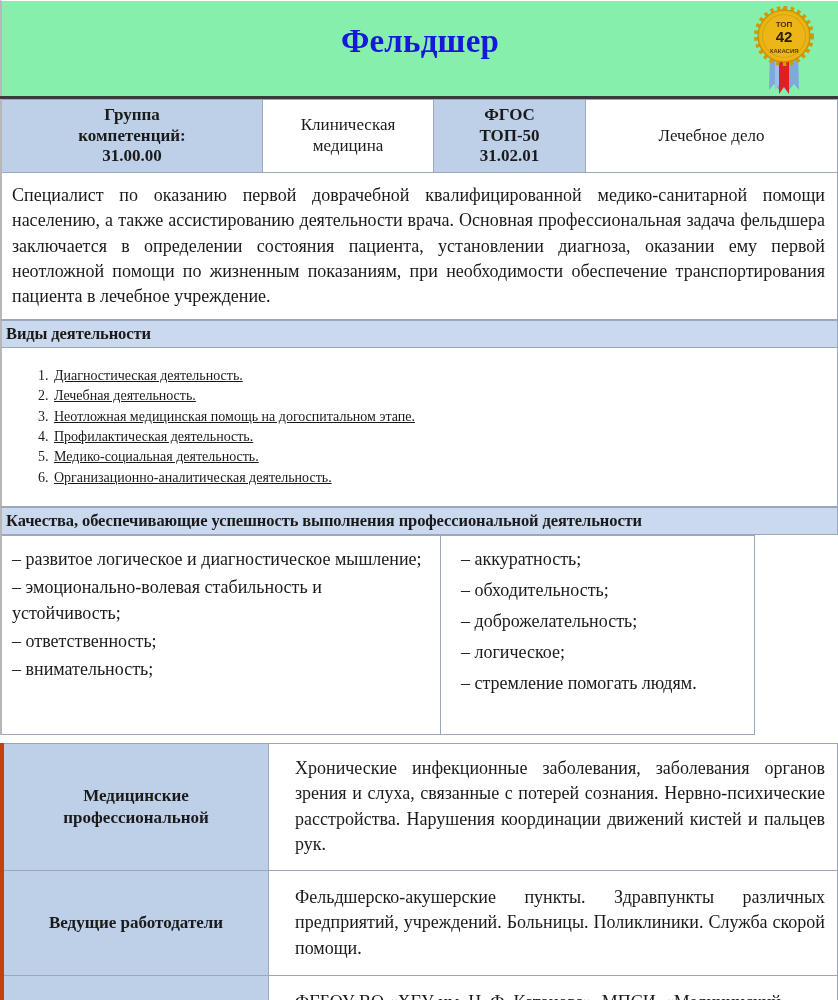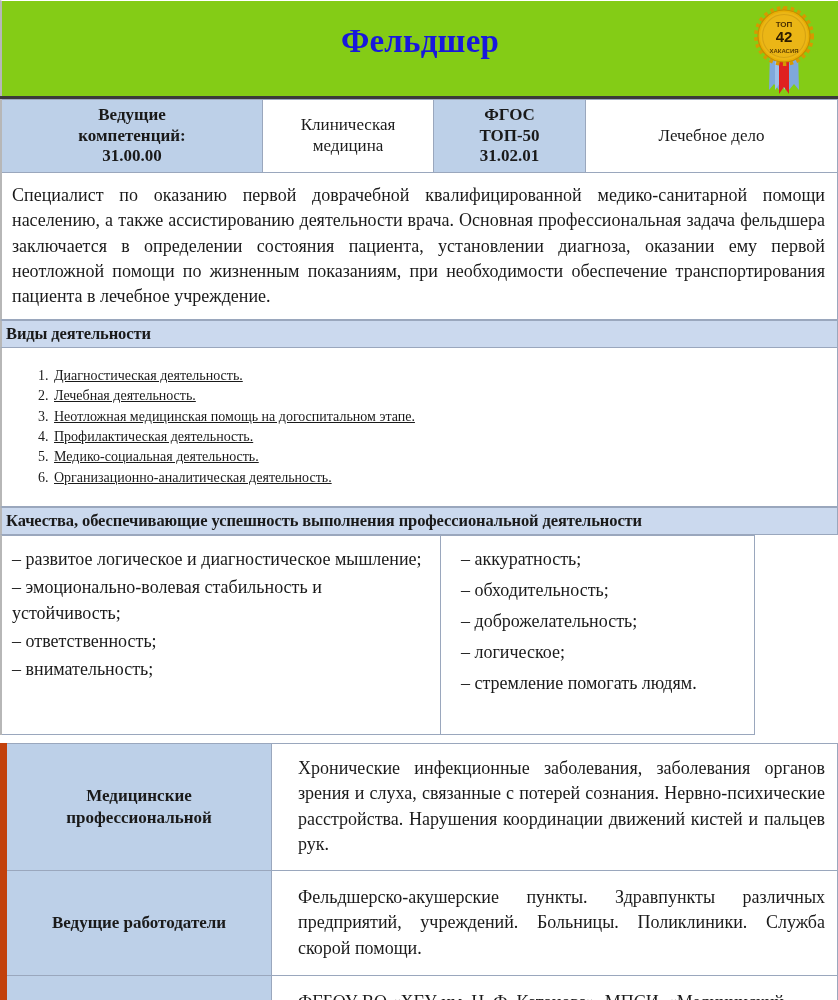--- a/index.html
+++ b/index.html
@@ -24,21 +24,21 @@
     background: #ffffff;
   }
 
   
   .title-band {
     position: relative;
     height: 96px;
     border-left: 2px solid #b7b7b7;
     border-top: 1px solid #ffffff;
     box-sizing: border-box;
-    background: #84cc16;
+    background: #86efac;
   }
   .title-text {
     position: absolute;
     left: 0; right: 0;
     top: 22px;
     text-align: center;
     font-size: 33px;
     font-weight: bold;
     color: #1818dd;
     letter-spacing: 0.2px;
@@ -171,21 +171,21 @@
     border: 1px solid #9aa7bd;
     vertical-align: middle;
     font-size: 18px;
     line-height: 1.42;
   }
   .info td.lbl {
     background: #bdd0e8;
     font-weight: bold;
     text-align: center;
     padding: 8px 8px;
-    border-left: 7px solid #c2410c;
+    border-left: 4px solid #c2410c;
     font-size: 17px;
     line-height: 1.30;
   }
   .info td.val {
     background: #ffffff;
     text-align: justify;
     padding: 9px 12px 9px 26px;
   }
 </style>
 </head>
@@ -220,21 +220,21 @@
       </svg>
     </div>
   </div>
 
   <div class="rule-dark"></div>
 
   <table class="tbl">
     <tbody>
         <tr class="hdr-row">
       <td class="cell-blue" style="width:248px;border-left:2px solid #b7b7b7;">
-        <span>Ведущие</span><br>
+        <span>Группа</span><br>
         <span>компетенций:</span><br>
         <span>31.00.00</span>
       </td>
       <td class="cell-white" style="width:158px;">Клиническая медицина</td>
       <td class="cell-blue" style="width:139px;">
         <span>ФГОС</span><br>
         <span>ТОП-50</span><br>
         <span>31.02.01</span>
       </td>
       <td class="cell-white">Лечебное дело</td>

